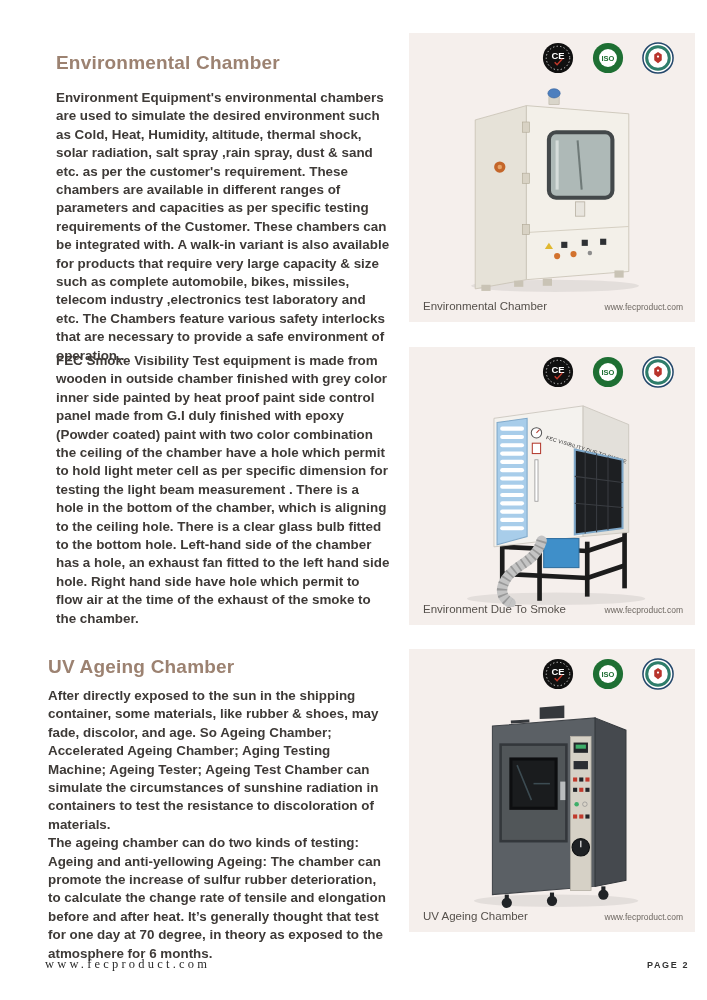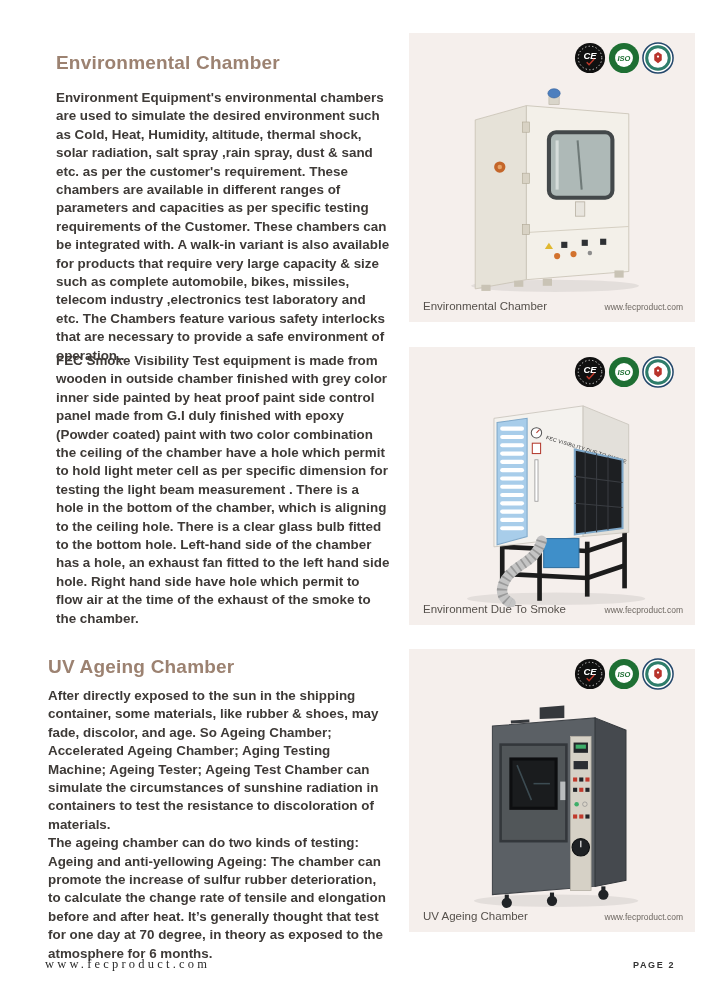--- a/index.html
+++ b/index.html
@@ -15,39 +15,39 @@
   }
   .body-text {
     margin:0; font-size:13.4px; line-height:18.4px; color:#3e3a37;font-weight:bold;
   }
   .card {
     position:absolute; left:397px; width:286px; background:#f5efec;
   }
   .card1 { top:33px;  height:289px; }
   .card2 { top:347px; height:278px; }
   .card3 { top:649px; height:283px; }
-  .badges { position:absolute; top:9px; right:21px; display:flex; gap:2px;font-style:italic; }
+  .badges { position:absolute; top:9px; right:21px; display:flex; gap:18px; }
   .badge { width:32px; height:32px; display:block; }
   .product { position:absolute; left:50%; transform:translateX(-50%); }
   .product.p1 { top:46px; }
   .product.p2 { top:34px; }
   .product.p3 { top:36px; }
   .caption-row {
     position:absolute; left:14px; right:12px; bottom:10px;
     display:flex; justify-content:space-between; align-items:flex-end;
   }
   .caption { font-size:11.5px; color:#55504b; }
   .site    { font-size:8.5px;  color:#6e6862; }
   .footer-site {
     position:absolute; left:33px; top:957px;
     font-family:"Liberation Serif", serif; font-size:12.5px;
     letter-spacing:3.2px; color:#2b2b2b;
   }
   .footer-page {
-    position:absolute; right:44px; top:960px; font-size:9px;
+    position:absolute; right:30px; top:960px; font-size:9px;
     font-weight:700; letter-spacing:1.6px; color:#333333;
   }
 </style>
 </head>
 <body>
 
 <div class="page">
 
   <div class="text-col" style="top:52px;">
     <h2 class="heading">Environmental Chamber</h2>

